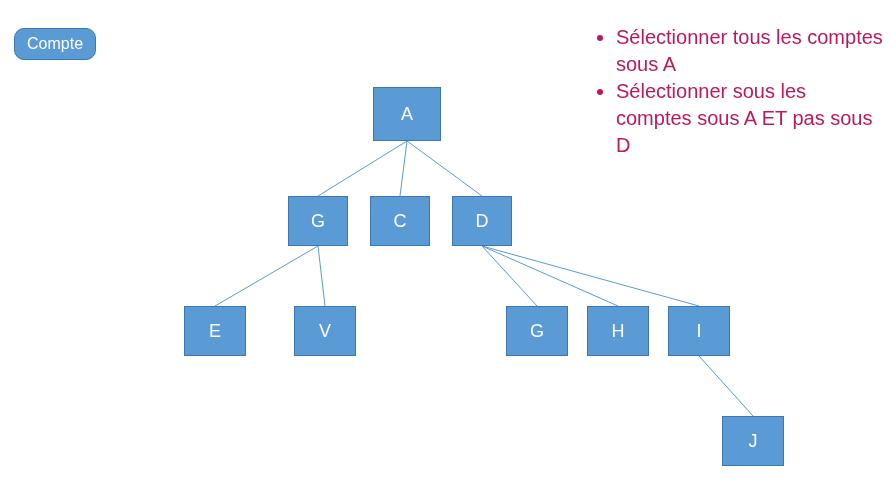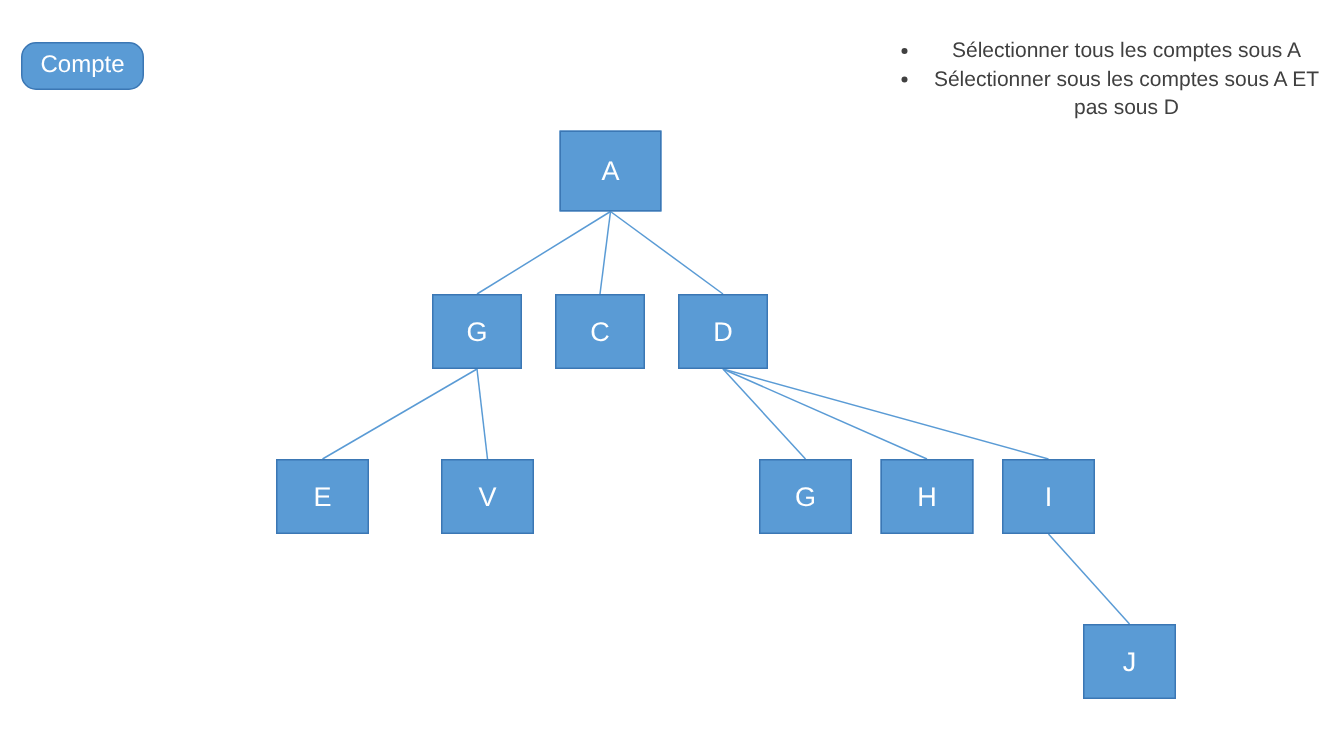--- a/index.html
+++ b/index.html
@@ -23,24 +23,23 @@
   .badge {
     position: absolute;
     background: #5a9bd5;
     color: #ffffff;
     border: 1px solid #3b77b4;
     padding: 6px 12px;
     font-size: 16px;
   }
   .bullets {
     position: absolute;
-    font-size: 14px;
-    color: #404040;
+    font-size: 20px;
+    color: #be185d;
     line-height: 1.35;
-    text-align: center;
   }
   .bullets ul {
     list-style: disc;
     padding-left: 20px;
     margin: 0;
   }
   svg.edges {
     position: absolute;
     left: 0;
     top: 0;

